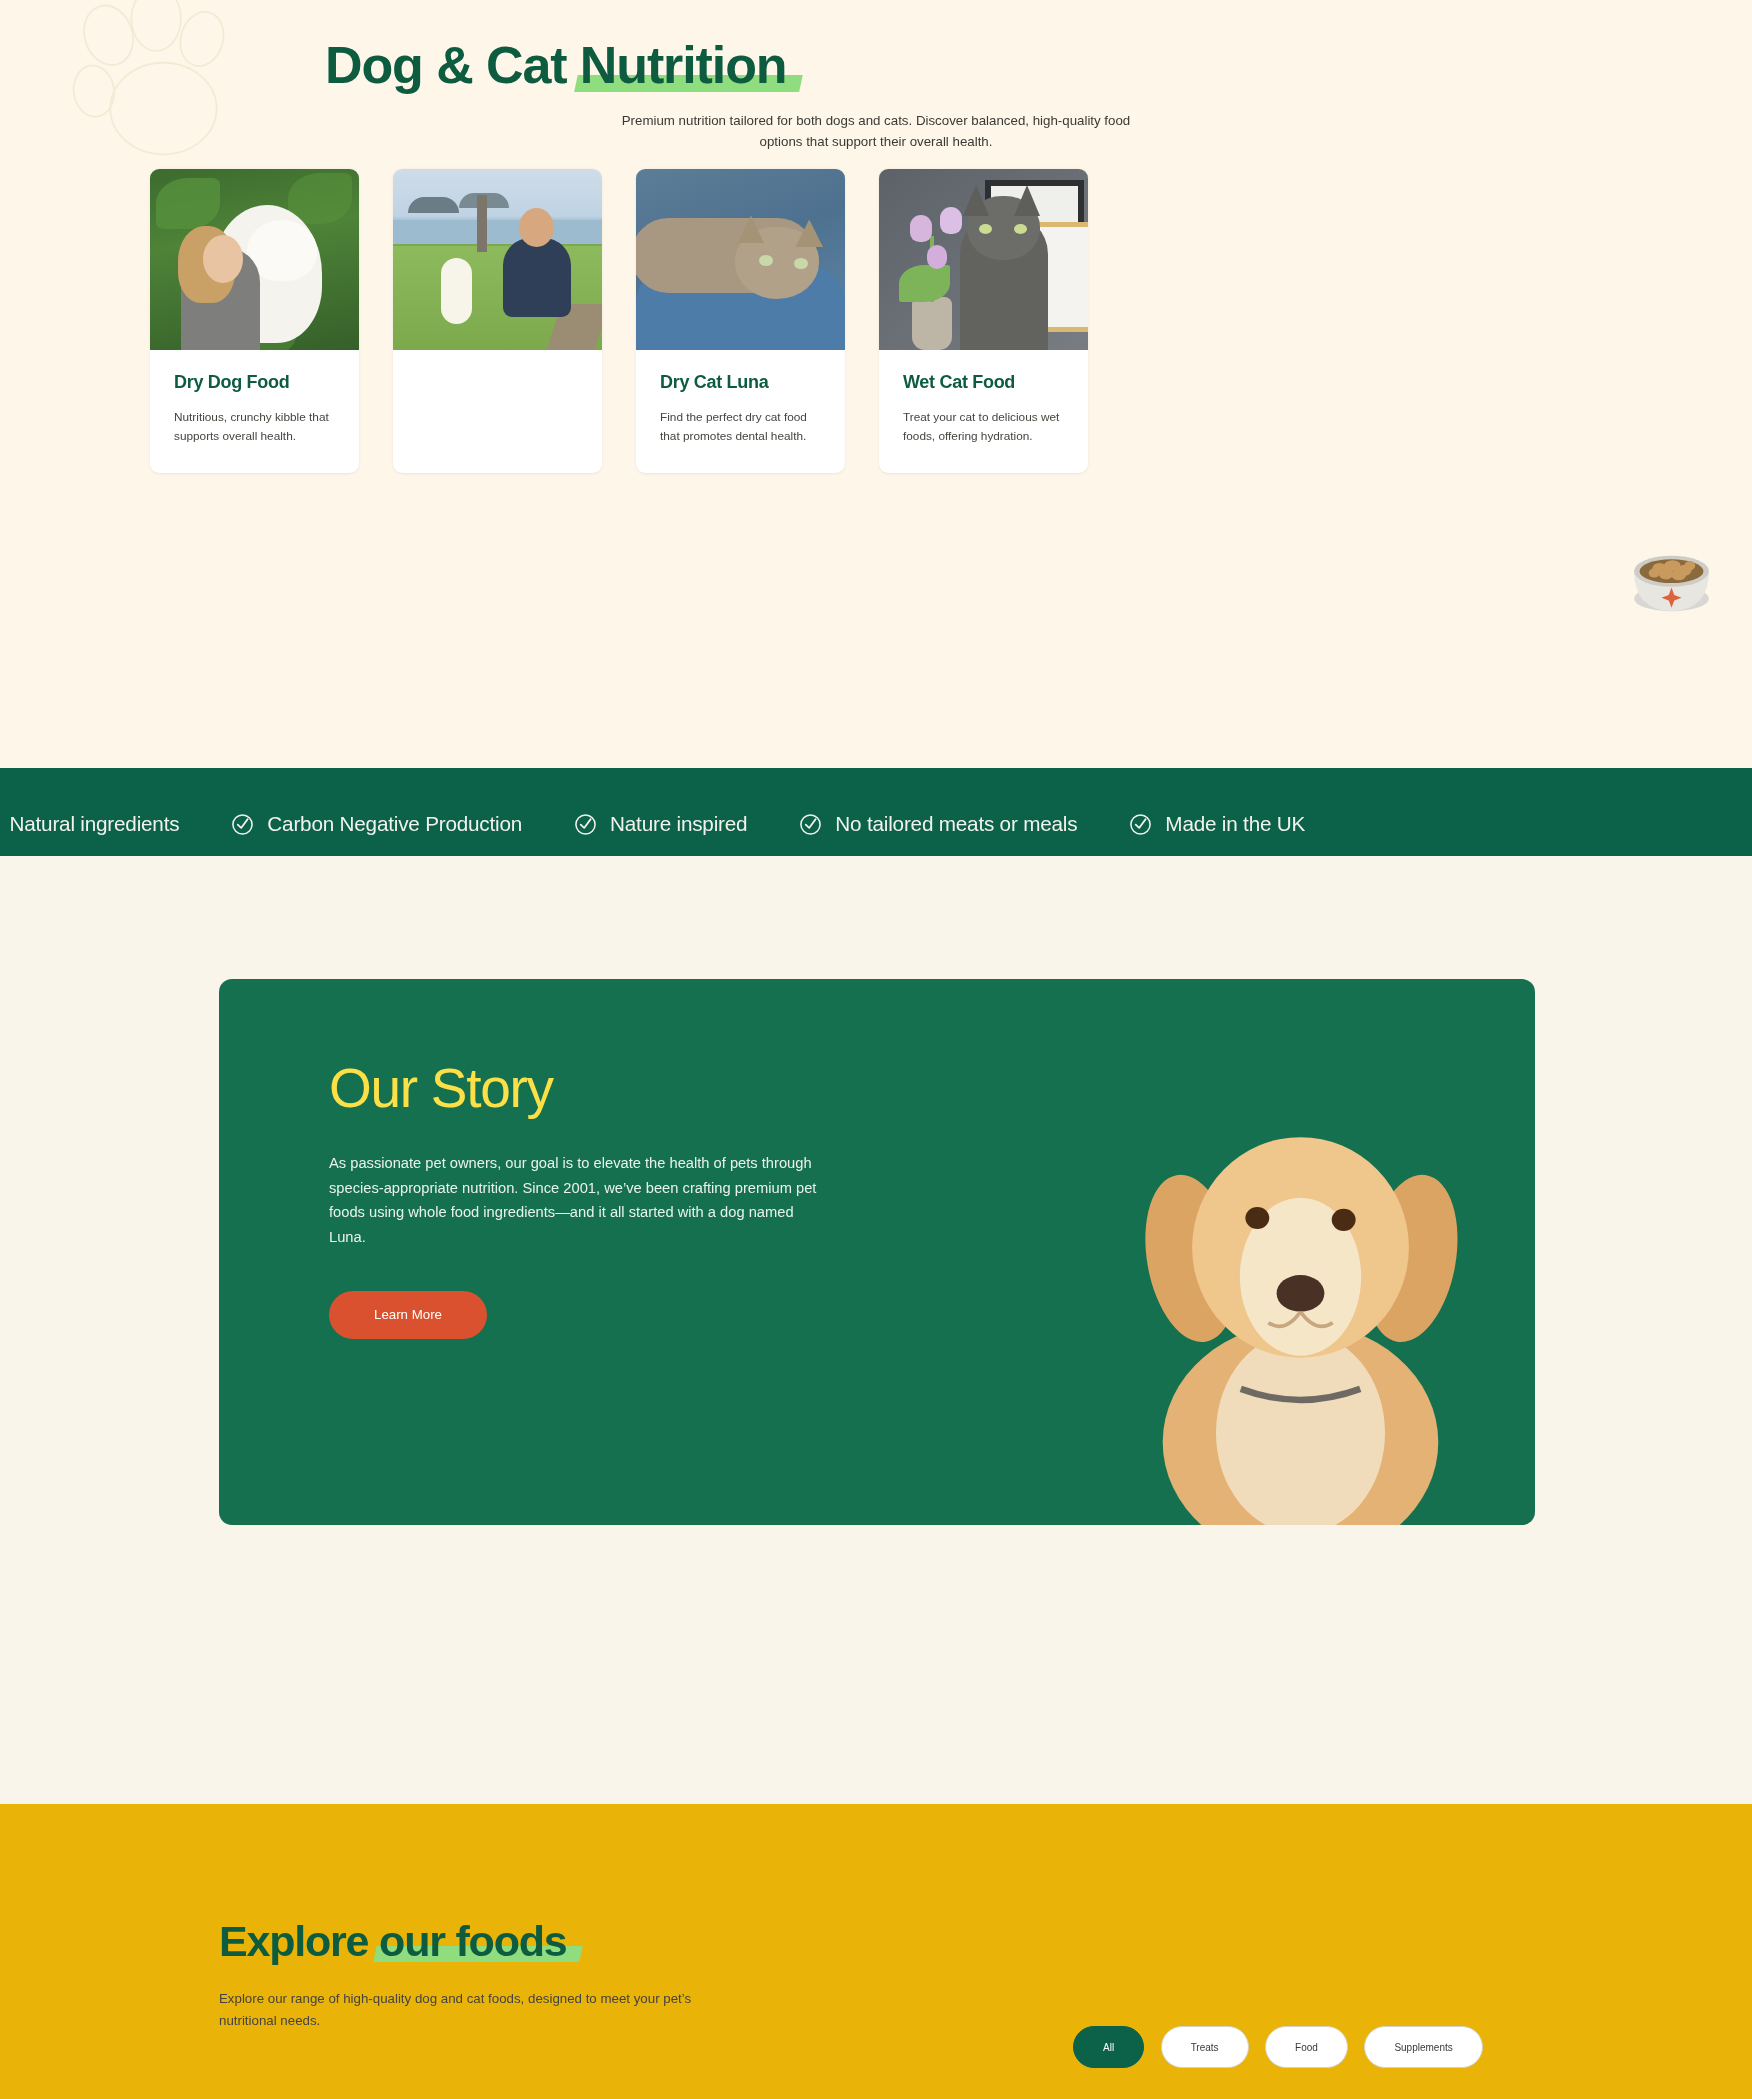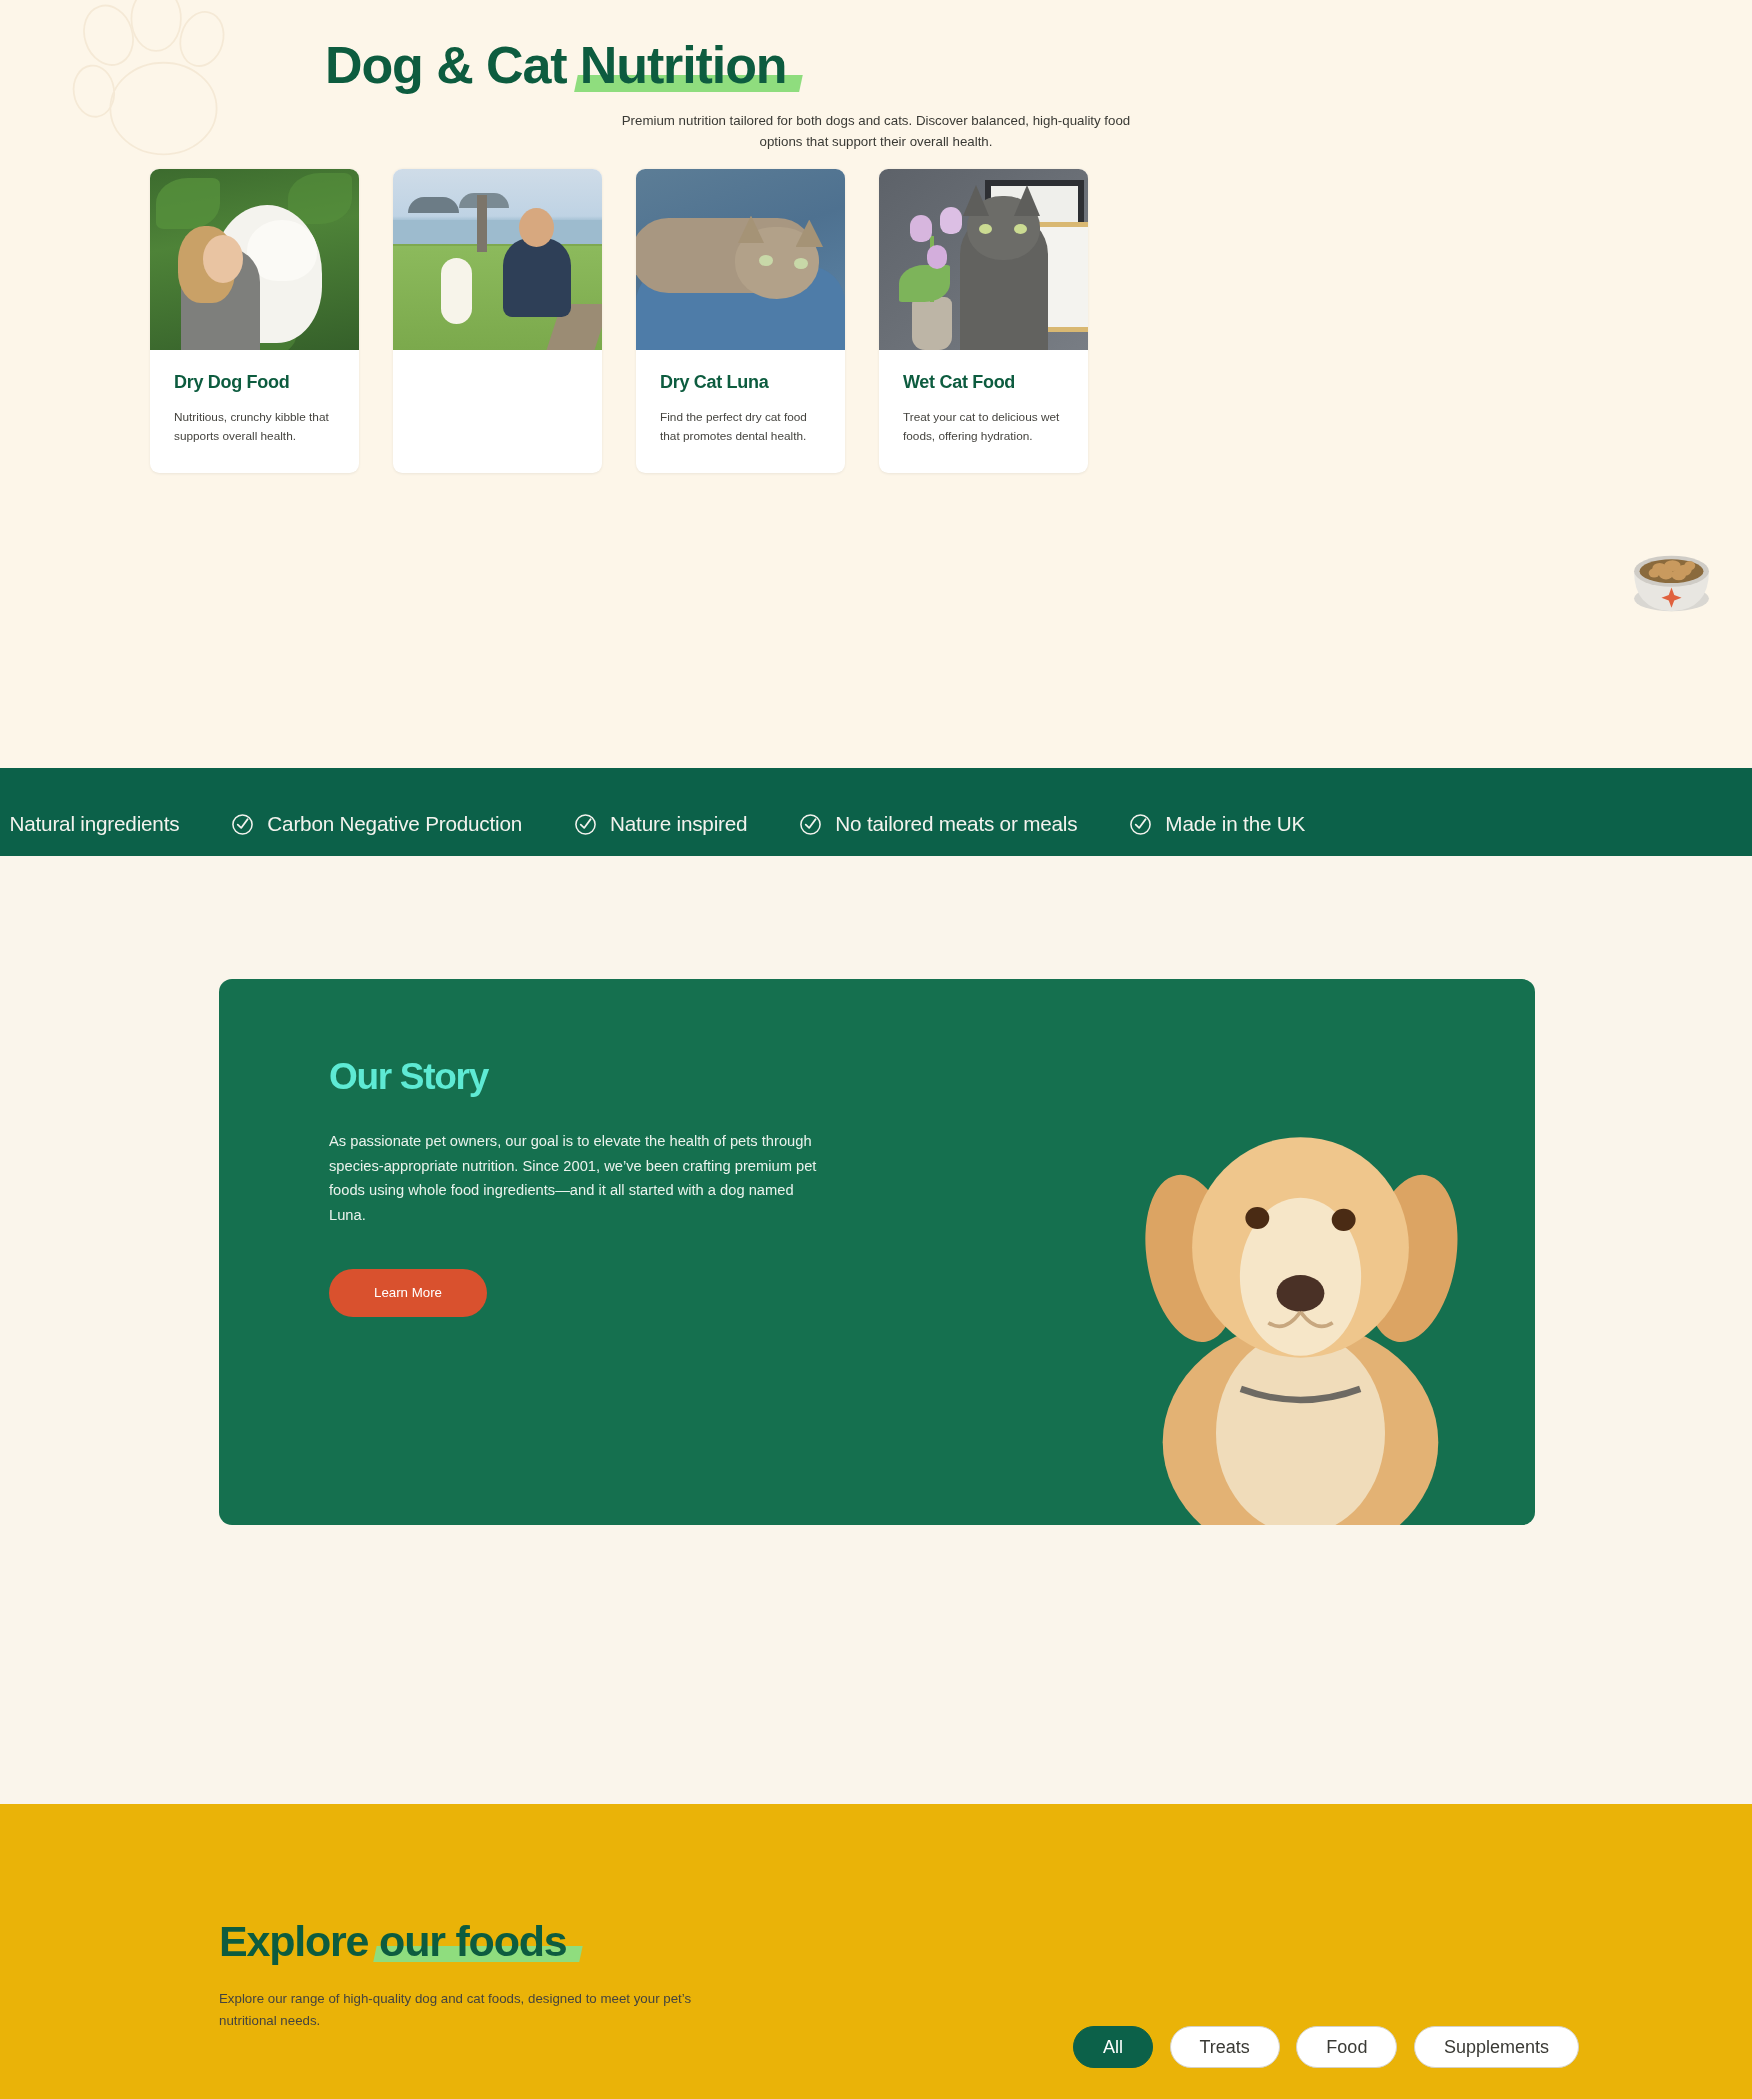--- a/index.html
+++ b/index.html
@@ -113,21 +113,21 @@
   .story-wrap {
     position:absolute; left:0; top:856px; width:1752px; height:949px;
     background:#FAF5EB;
   }
   .story-panel {
     position:absolute; left:219px; top:0px; margin-top:123px;
     width:1316px; height:546px; background:#15704F; border-radius:13px;
     overflow:hidden;
   }
   .story-inner { position:relative; padding:77px 0 0 110px; width:588px; }
-  .story-title { font-size:37px; font-weight:700; color:#5eead4; letter-spacing:-1.3px; }
+  .story-title { font-size:55px; font-weight:400; color:#fde047; letter-spacing:-1.3px; }
   .story-text { margin-top:31px; width:500px; font-size:14.7px; line-height:1.68; color:#EAF2EC; }
   .story-btn {
     margin-top:41px; display:inline-flex; align-items:center; justify-content:center;
     width:158px; height:48px; border-radius:24px; background:#D9512E;
     color:#FFFFFF; font-size:13.3px; border:none; cursor:pointer;
   }
   .retriever { position:absolute; right:37px; bottom:0; width:395px; height:478px; }
 
   
   .explore {
@@ -136,21 +136,21 @@
   }
   .ex-head { position:absolute; left:219px; top:115px; width:551px; }
   .ex-title { font-size:43px; font-weight:700; color:#0D5C3F; letter-spacing:-1.2px; line-height:1.05; }
   .ex-title .hl-bar { height:15.6px; bottom:2.8px; }
   .ex-sub { margin-top:24px; width:500px; font-size:13.3px; line-height:1.62; color:#45443F; }
 
   .filters { position:absolute; left:1073px; top:2026px; display:flex; gap:16.5px; }
   .chip {
     height:42px; padding:16px 29px; border-radius:21px;
     display:flex; align-items:center; justify-content:center;
-    font-size:18px; cursor:pointer; white-space:nowrap;
+    font-size:10px; cursor:pointer; white-space:nowrap;
   }
   .chip.active { background:#0C6149; color:#FFFFFF; border:0.9px solid #0C6149; }
   .chip.idle { background:#FFFFFF; color:#3A3A35; border:0.9px solid #D5D1C7; }
 </style>
 </head>
 <body>
 
 <div class="page">
 
   <section class="hero">

